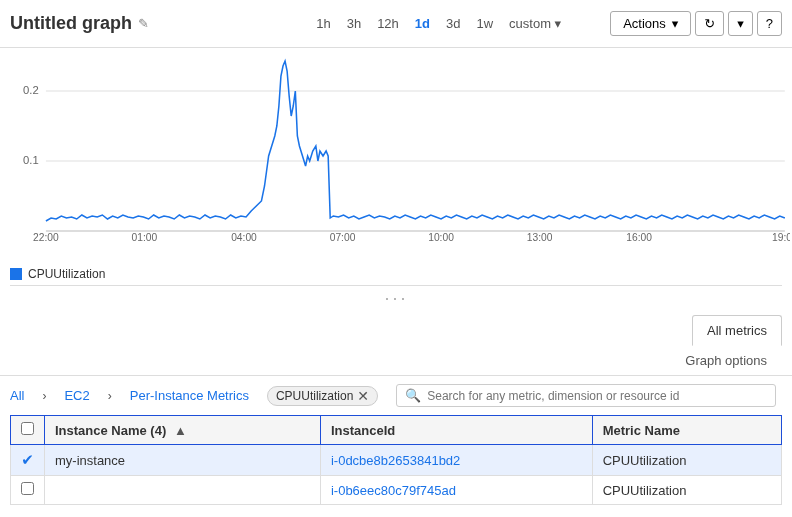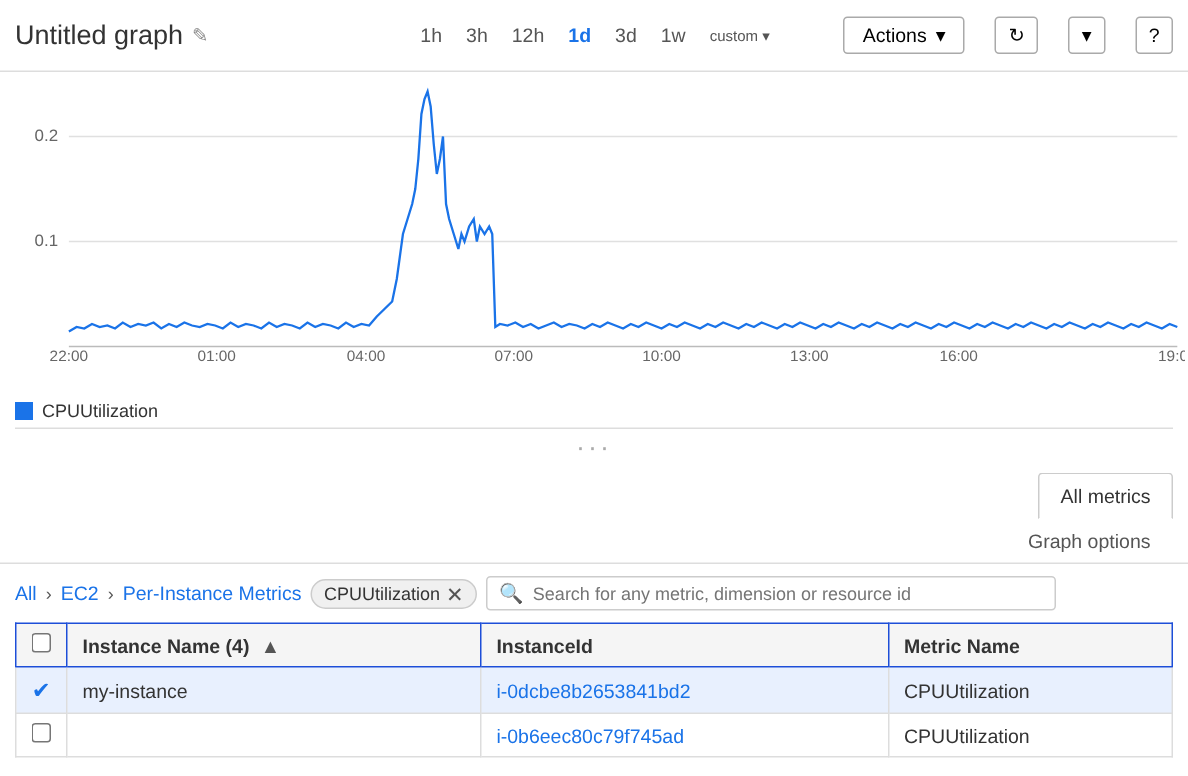--- a/index.html
+++ b/index.html
@@ -8,21 +8,21 @@
     
     .header {
       display: flex;
       align-items: center;
       padding: 6px 10px;
       border-bottom: 1px solid #ddd;
       height: 48px;
     }
     .graph-title {
       font-size: 18px;
-      font-weight: 400;
+      font-weight: 700;
       color: #333;
       margin-right: 6px;
     }
     .edit-icon {
       color: #888;
       font-size: 13px;
       cursor: pointer;
       margin-right: auto;
     }
     .time-controls {
@@ -41,27 +41,27 @@
       padding: 2px 4px;
     }
     .time-btn.active {
       color: #1a73e8;
       font-weight: 600;
     }
     .custom-btn {
       background: none;
       border: none;
       color: #555;
-      font-size: 10px;
+      font-size: 13px;
       cursor: pointer;
       padding: 2px 4px;
     }
     .header-buttons {
       display: flex;
-      gap: 20px;
+      gap: 4px;
       padding-left: 33px;
     }
     .actions-btn {
       background: #fff;
       border: 1px solid #aaa;
       border-radius: 3px;
       padding: 4px 12px;
       font-size: 13px;
       cursor: pointer;
       display: flex;
@@ -134,21 +134,21 @@
       color: #333;
     }
 
     
     .metrics-area {
       padding: 8px 10px;
     }
     .breadcrumb-row {
       display: flex;
       align-items: center;
-      gap: 6px;
+      gap: 18px;
       margin-bottom: 8px;
       flex-wrap: wrap;
     }
     .breadcrumb-item {
       color: #1a73e8;
       cursor: pointer;
       font-size: 13px;
     }
     .breadcrumb-sep {
       color: #555;

